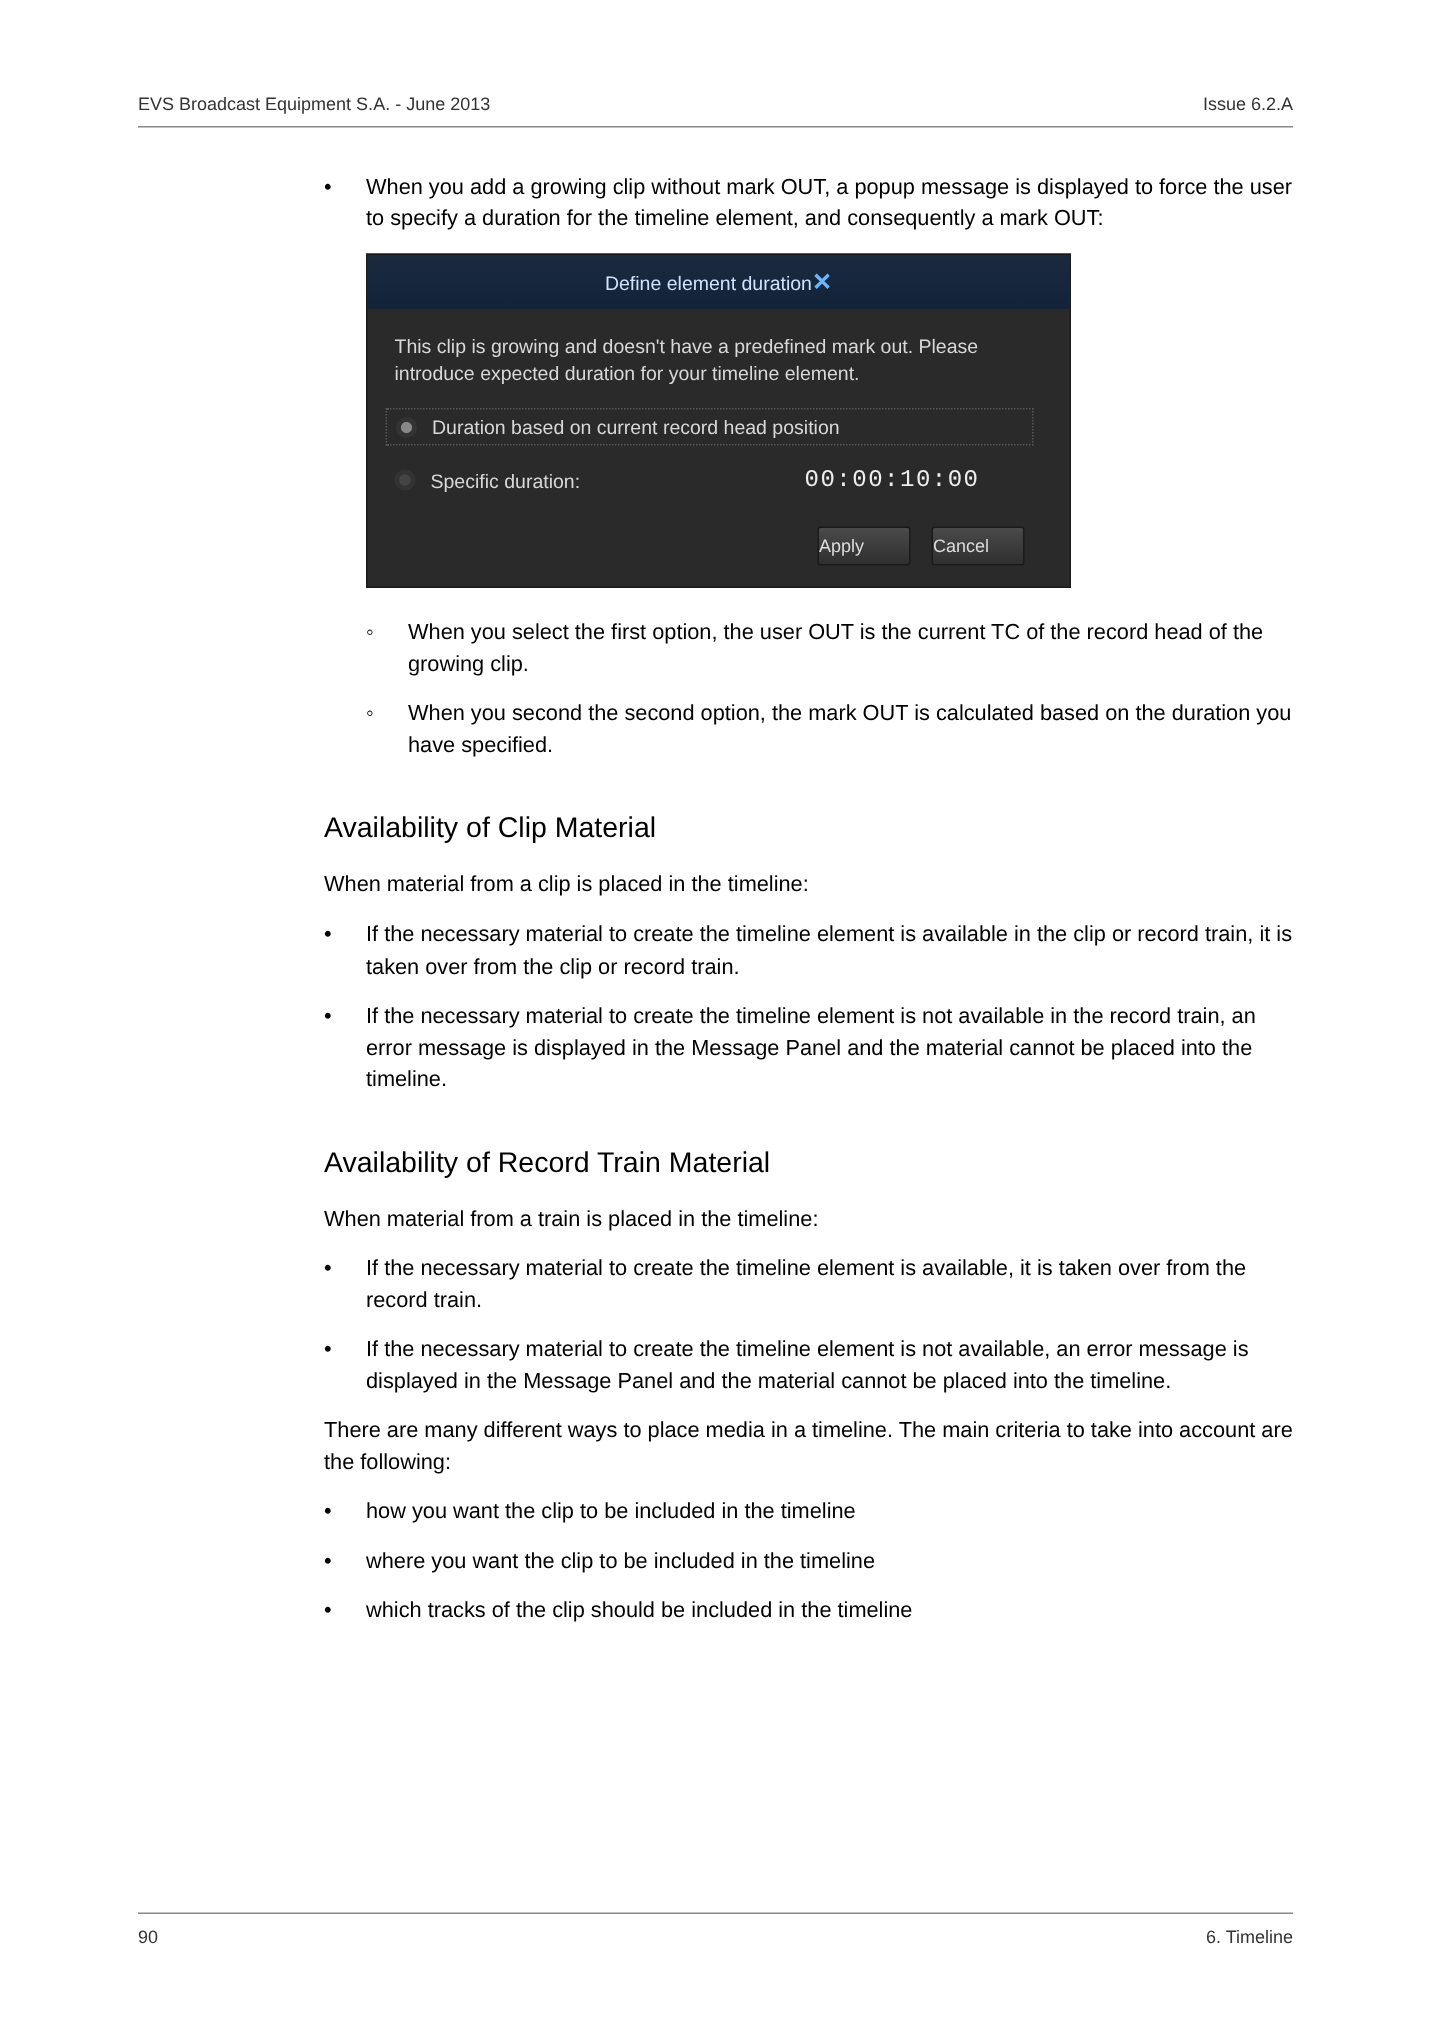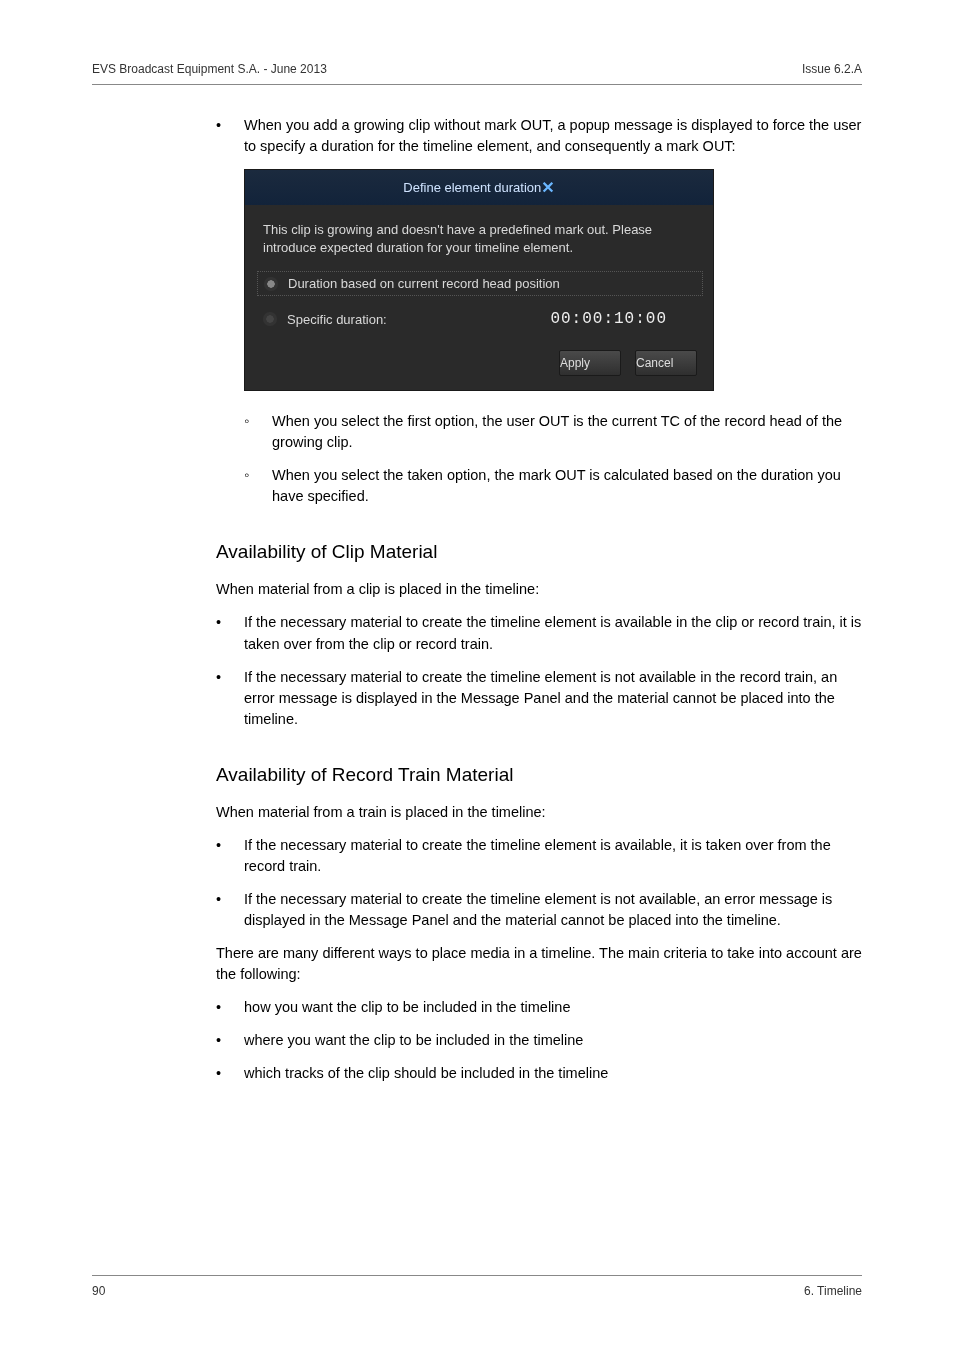--- a/index.html
+++ b/index.html
@@ -6,21 +6,21 @@
   html, body { width: 954px; height: 1350px; background: #fff; font-family: Arial, Helvetica, sans-serif; color: #000; }
   .page { width: 954px; height: 1350px; position: relative; padding: 62px 92px 0 92px; }
   .header-row { display: flex; justify-content: space-between; font-size: 12px; color: #333; padding-bottom: 8px; border-bottom: 1px solid #888; margin-bottom: 30px; }
   .content { margin-left: 124px; margin-right: 0; }
   .bullet-item { display: flex; font-size: 14.5px; line-height: 1.45; margin-bottom: 12px; }
   .bullet-item .dot { width: 28px; flex-shrink: 0; }
   .sub-bullet { display: flex; font-size: 14.5px; line-height: 1.45; margin-bottom: 12px; margin-left: 28px; }
   .sub-bullet .dot { width: 28px; flex-shrink: 0; }
   .dialog { width: 470px; background: #2a2a2a; margin: 8px 0 20px 28px; border: 1px solid #1a1a1a; font-size: 13px; }
   .dialog-title { background: linear-gradient(#1b2a3e,#12233a); color: #cfe3ff; padding: 8px 12px; display: flex; justify-content: center; align-items: center; }
-  .dialog-body { padding: 16px 16px 14px 18px; color: #d8d8d8; }
+  .dialog-body { padding: 16px 30px 14px 18px; color: #d8d8d8; }
   .dialog-msg { font-size: 13px; line-height: 1.4; margin-bottom: 14px; }
   .radio-row { display: flex; align-items: center; margin-bottom: 10px; padding: 4px 0; }
   .radio-row.sel { border: 1px dotted #555; padding: 4px 6px; margin-left: -6px; margin-right: -6px; }
   .radio { width: 14px; height: 14px; border-radius: 50%; background: radial-gradient(circle,#888 35%, #333 40%); margin-right: 10px; flex-shrink: 0; }
   .radio.off { background: radial-gradient(circle,#444 35%, #333 40%); }
   .duration { margin-left: auto; font-family: "Courier New", monospace; font-size: 16px; letter-spacing: 1px; color: #eee; padding-right: 30px; }
   .btn-row { display: flex; justify-content: flex-end; gap: 14px; margin-top: 18px; }
   .btn { background: linear-gradient(#4a4a4a,#2f2f2f); border: 1px solid #1a1a1a; color: #ddd; font-size: 12px; padding: 5px 0; width: 62px; text-align: left; border-radius: 2px; }
   .close-x { color: #6bb7ff; font-weight: bold; font-size: 16px; }
   h2 { font-size: 19px; font-weight: normal; margin-top: 34px; margin-bottom: 16px; }
@@ -65,21 +65,21 @@
         </div>
       </div>
     </div>
 
     <div class="sub-bullet">
       <span class="dot">◦</span>
       <span>When you select the first option, the user OUT is the current TC of the record head of the growing clip.</span>
     </div>
     <div class="sub-bullet">
       <span class="dot">◦</span>
-      <span>When you select the taken option, the mark OUT is calculated based on the duration you have specified.</span>
+      <span>When you second the second option, the mark OUT is calculated based on the duration you have specified.</span>
     </div>
 
     <h2>Availability of Clip Material</h2>
     <div class="para">When material from a clip is placed in the timeline:</div>
     <div class="bullet-item">
       <span class="dot">•</span>
       <span>If the necessary material to create the timeline element is available in the clip or record train, it is taken over from the clip or record train.</span>
     </div>
     <div class="bullet-item">
       <span class="dot">•</span>

